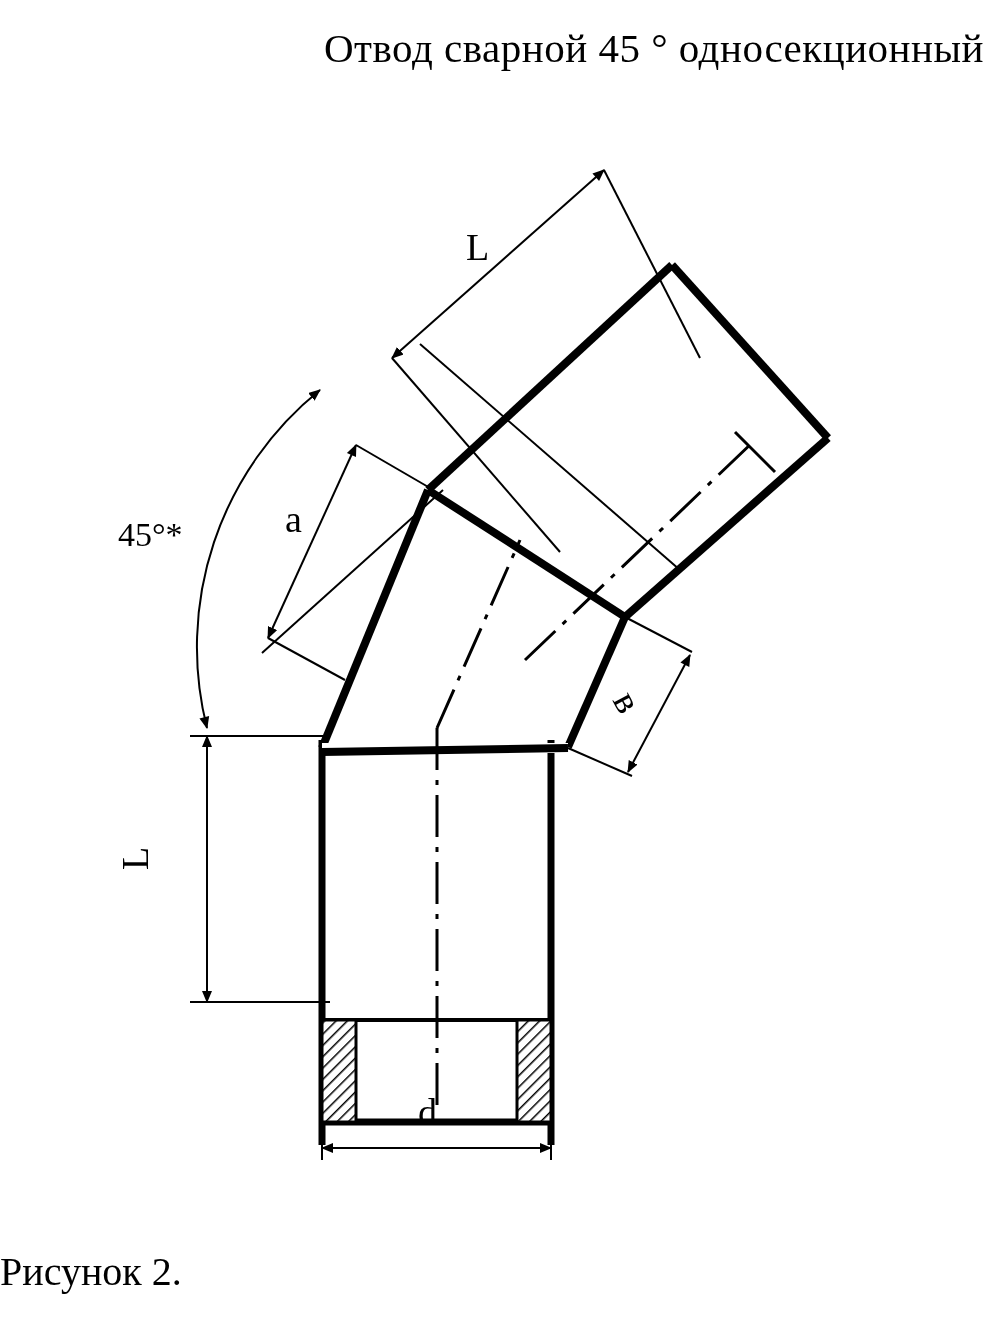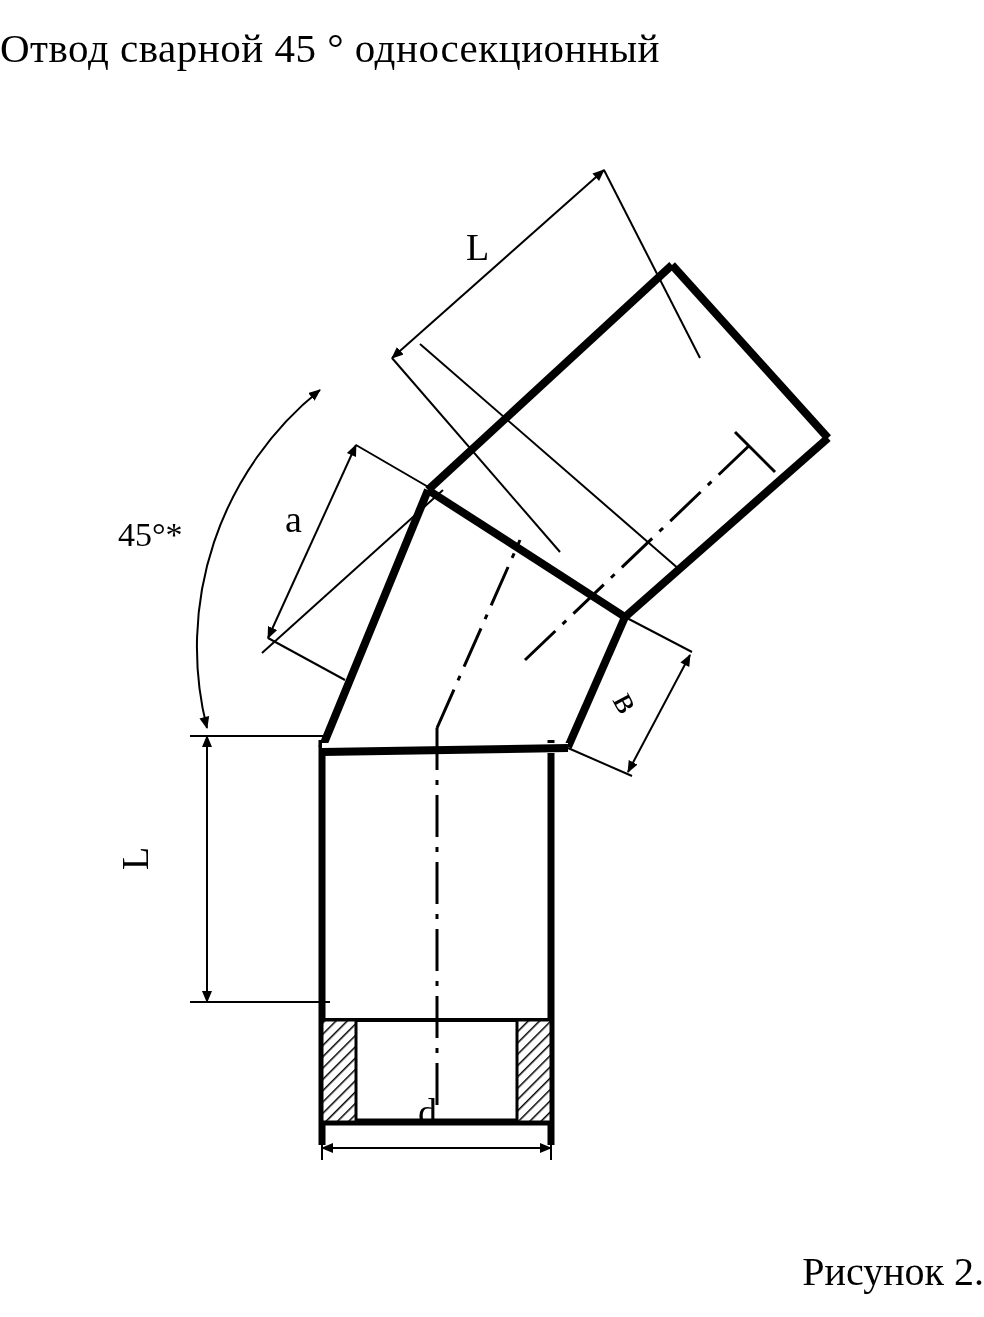--- a/index.html
+++ b/index.html
@@ -20,32 +20,32 @@
     left: 0; top: 0;
     width: 984px;
     height: 1317px;
     background: #ffffff;
   }
   .title {
     position: absolute;
     left: 0;
     top: 24px;
     width: 984px;
-    text-align: left;
+    text-align: right;
     font-size: 41px;
     font-family: "Liberation Serif", serif;
     letter-spacing: 0.5px;
     white-space: nowrap;
   }
   .caption {
     position: absolute;
     left: 0;
     top: 1248px;
     width: 984px;
-    text-align: right;
+    text-align: left;
     font-size: 40px;
     font-family: "Liberation Serif", serif;
   }
   .figure-wrap {
     position: absolute;
     left: 0;
     top: 100px;
     width: 984px;
     height: 1130px;
   }

